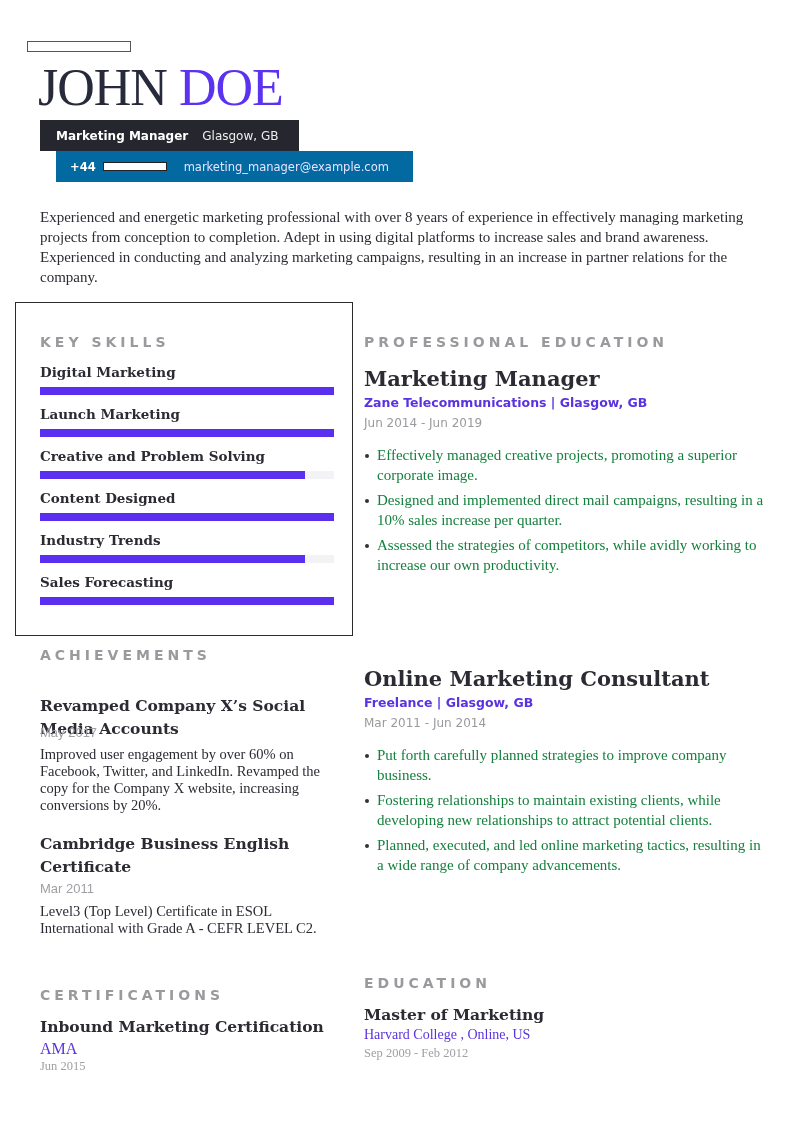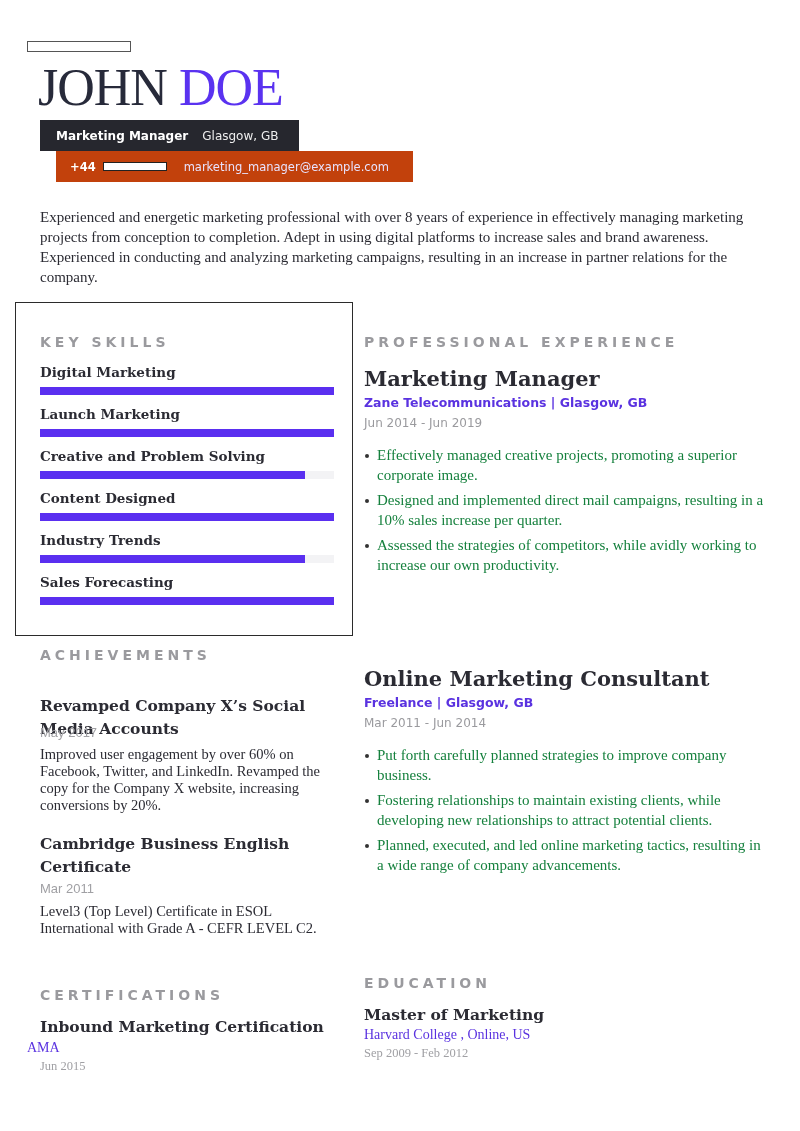--- a/index.html
+++ b/index.html
@@ -8,21 +8,21 @@
   .top-rect { position: absolute; left: 27px; top: 41px; width: 104px; height: 11px; border: 1px solid #555; box-sizing: border-box; background: #fff; }
 
   .name { position: absolute; left: 38px; top: 58px; font-family: "Liberation Serif", "DejaVu Serif", serif; font-size: 52px; line-height: 60px; letter-spacing: -1px; white-space: nowrap; }
   .name .first { color: #272a3a; }
   .name .last { color: #5a32f0; }
 
   .bar-dark { position: absolute; left: 40px; top: 120px; width: 259px; height: 31px; background: #26272e; color: #fff; font-family: "DejaVu Sans", sans-serif; font-size: 12px; display: flex; align-items: center; }
   .bar-dark .title { font-weight: bold; margin-left: 16px; }
   .bar-dark .loc { margin-left: 14px; color: #eee; }
 
-  .bar-purple { position: absolute; left: 56px; top: 151px; width: 357px; height: 31px; background: #c2410c; color: #fff; font-family: "DejaVu Sans", sans-serif; font-size: 11.5px; display: flex; align-items: center; }
+  .bar-purple { position: absolute; left: 56px; top: 151px; width: 357px; height: 31px; background: #0369a1; color: #fff; font-family: "DejaVu Sans", sans-serif; font-size: 11.5px; display: flex; align-items: center; }
   .bar-purple .cc { margin-left: 14px; font-weight: bold; }
   .bar-purple .phone-redact { display: inline-block; width: 64px; height: 9px; background: #fff; margin-left: 7px; border: 1px solid #222; box-sizing: border-box; }
   .bar-purple .email { margin-left: 17px; color: #e8e3ff; }
 
   .summary { position: absolute; left: 40px; top: 207px; width: 720px; font-family: "Liberation Serif", "DejaVu Serif", serif; font-size: 15px; line-height: 20px; color: #2b2b33; }
 
   .skills-box { position: absolute; left: 15px; top: 302px; width: 338px; height: 334px; border: 1px solid #2b2b2b; box-sizing: border-box; }
 
   .section-heading { position: absolute; font-family: "DejaVu Sans", sans-serif; font-weight: bold; font-size: 14px; letter-spacing: 4px; color: #9a9a9e; white-space: nowrap; }
 
@@ -36,21 +36,21 @@
   .job-dates { position: absolute; left: 364px; font-family: "DejaVu Sans", sans-serif; font-size: 12px; color: #9a9a9e; white-space: nowrap; }
   .bullets { position: absolute; left: 364px; width: 400px; margin: 0; padding: 0; list-style: none; font-family: "Liberation Serif", "DejaVu Serif", serif; font-size: 15px; line-height: 20px; color: #15803d; }
   .bullets li { position: relative; padding-left: 13px; margin-bottom: 5px; }
   .bullets li::before { content: ""; position: absolute; left: 1px; top: 9px; width: 4px; height: 4px; border-radius: 50%; background: #333; }
 
   .ach-title { position: absolute; left: 40px; width: 300px; font-family: "DejaVu Serif", serif; font-weight: bold; font-size: 15.5px; line-height: 23px; color: #2b2b33; }
   .ach-date { position: absolute; left: 40px; font-family: Liberation Sans, sans-serif; font-size: 13px; color: #a0a0a4; }
   .ach-desc { position: absolute; left: 40px; width: 300px; font-family: "Liberation Serif", "DejaVu Serif", serif; font-size: 14.5px; line-height: 17px; color: #2b2b33; }
 
   .cert-title { position: absolute; left: 40px; font-family: "DejaVu Serif", serif; font-weight: bold; font-size: 15.5px; color: #2b2b33; white-space: nowrap; }
-  .cert-issuer { position: absolute; left: 27px; font-family: "Liberation Serif", "DejaVu Serif", serif; font-size: 14px; color: #5a32e0; }
+  .cert-issuer { position: absolute; left: 40px; font-family: "Liberation Serif", "DejaVu Serif", serif; font-size: 16px; color: #5a32e0; }
   .cert-date { position: absolute; left: 40px; font-family: "Liberation Serif", "DejaVu Serif", serif; font-size: 12.5px; color: #a0a0a4; }
 
   .edu-degree { position: absolute; left: 364px; font-family: "DejaVu Serif", serif; font-weight: bold; font-size: 15.5px; color: #2b2b33; white-space: nowrap; }
   .edu-school { position: absolute; left: 364px; font-family: "Liberation Serif", "DejaVu Serif", serif; font-size: 14px; color: #5a32e0; white-space: nowrap; }
   .edu-dates { position: absolute; left: 364px; font-family: "Liberation Serif", "DejaVu Serif", serif; font-size: 12.5px; color: #a0a0a4; white-space: nowrap; }
 </style>
 </head>
 <body>
 
 <div class="top-rect"></div>
@@ -106,21 +106,21 @@
       <div class="skill-fill" style="width: 90%;"></div>
     </div>
 </div>
 <div class="skill" style="top:573px;">
   <div class="skill-name">Sales Forecasting</div>
   <div class="skill-track">
       <div class="skill-fill" style="width: 100%;"></div>
     </div>
 </div>
 
-<div class="section-heading" style="left:364px; top:334px;">PROFESSIONAL  EXPERIENCE</div>
+<div class="section-heading" style="left:364px; top:334px;">PROFESSIONAL  EDUCATION</div>
 
 <div class="job-title" style="top:366px;">Marketing Manager</div>
 <div class="job-company" style="top:395px;">Zane Telecommunications | Glasgow, GB</div>
 <div class="job-dates" style="top:416px;">Jun 2014 - Jun 2019</div>
 <ul class="bullets" style="top:445px;">
   <li>Effectively managed creative projects, promoting a superior corporate image.</li>
   <li>Designed and implemented direct mail campaigns, resulting in a 10% sales increase per quarter.</li>
   <li>Assessed the strategies of competitors, while avidly working to increase our own productivity.</li>
 </ul>
 

